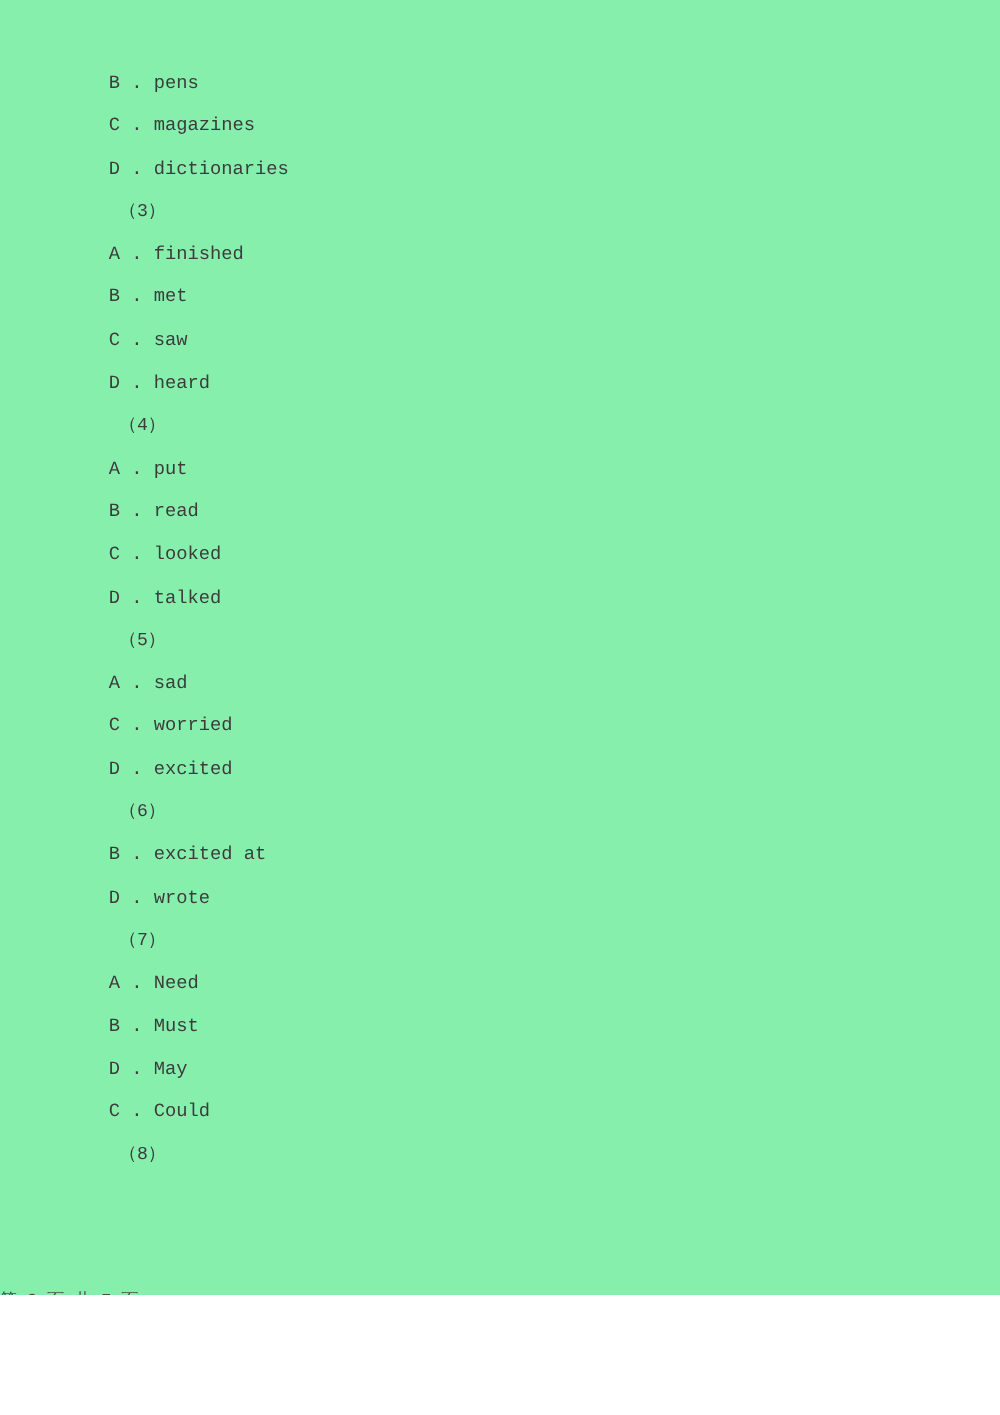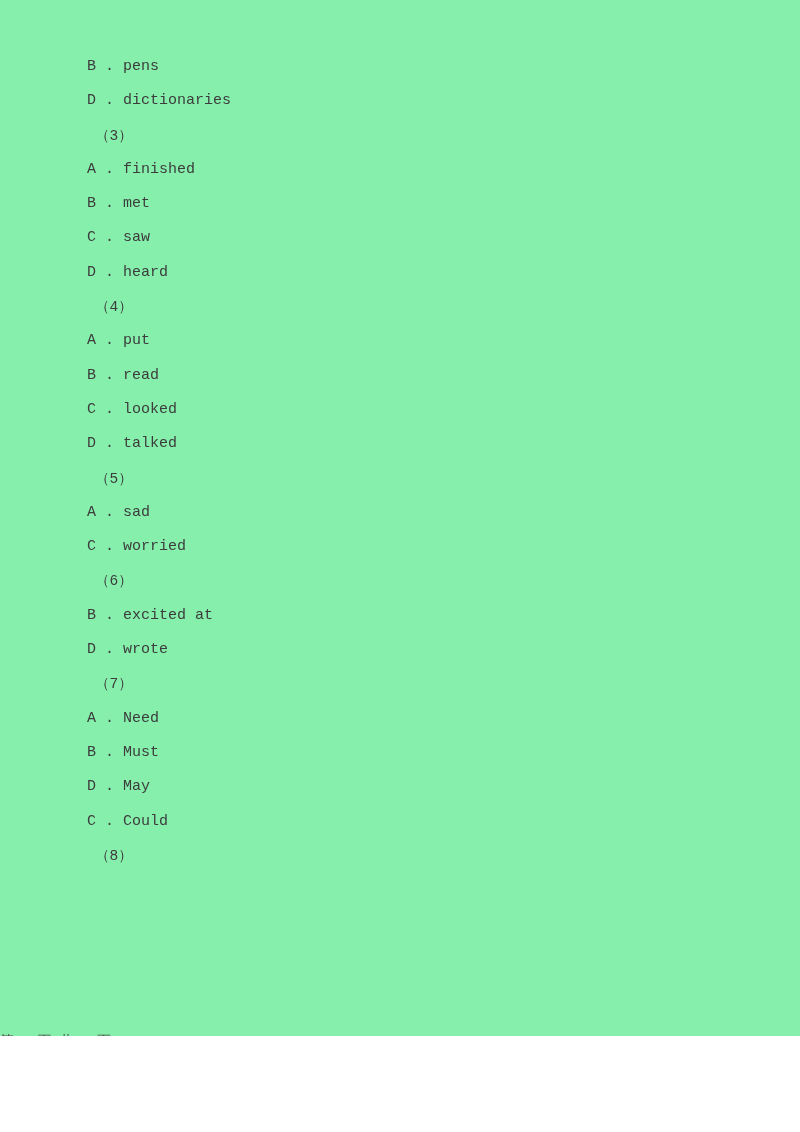--- a/index.html
+++ b/index.html
@@ -53,34 +53,36 @@
     font-family: Liberation Mono, monospace;
   }
 </style>
 </head>
 <body>
 
 <div class="page">
 
   <div class="content">
       <div class="line option">B . pens</div>
+      <div class="line option">C . magazines</div>
       <div class="line option">D . dictionaries</div>
       <div class="line qnum">（3）</div>
       <div class="line option">A . finished</div>
       <div class="line option">B . met</div>
       <div class="line option">C . saw</div>
       <div class="line option">D . heard</div>
       <div class="line qnum">（4）</div>
       <div class="line option">A . put</div>
       <div class="line option">B . read</div>
       <div class="line option">C . looked</div>
       <div class="line option">D . talked</div>
       <div class="line qnum">（5）</div>
       <div class="line option">A . sad</div>
       <div class="line option">C . worried</div>
+      <div class="line option">D . excited</div>
       <div class="line qnum">（6）</div>
       <div class="line option">B . excited at</div>
       <div class="line option">D . wrote</div>
       <div class="line qnum">（7）</div>
       <div class="line option">A . Need</div>
       <div class="line option">B . Must</div>
       <div class="line option">D . May</div>
       <div class="line option">C . Could</div>
       <div class="line qnum">（8）</div>
     </div>

